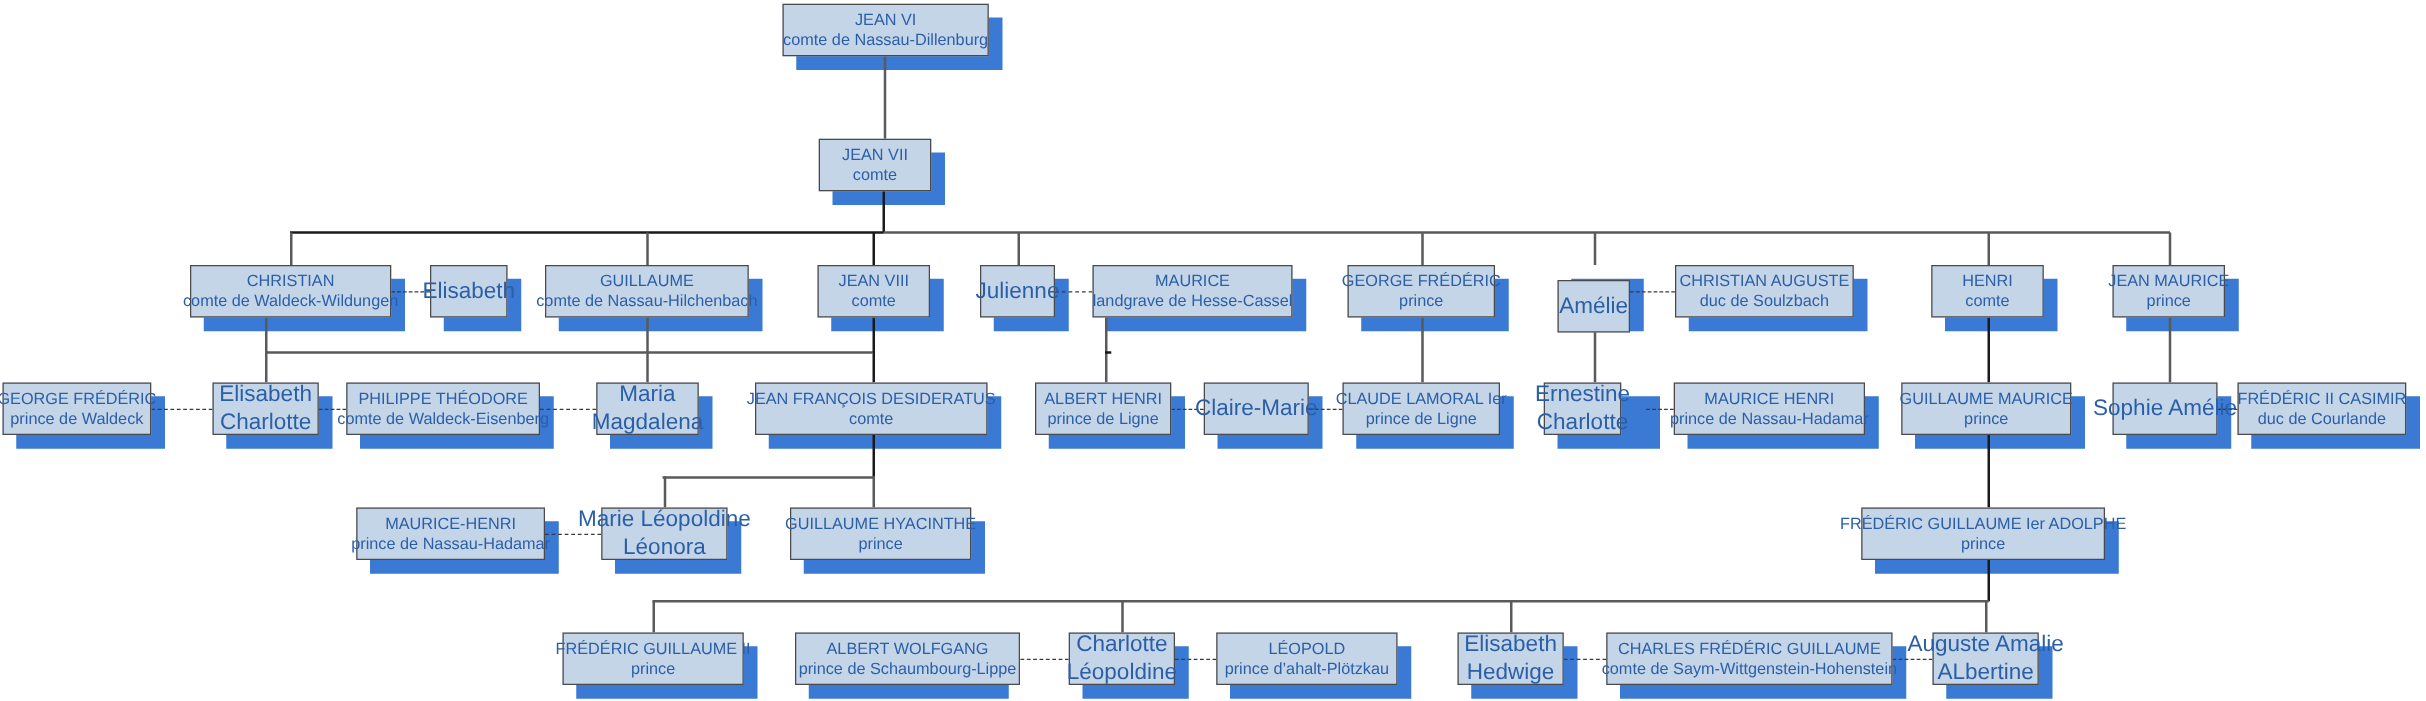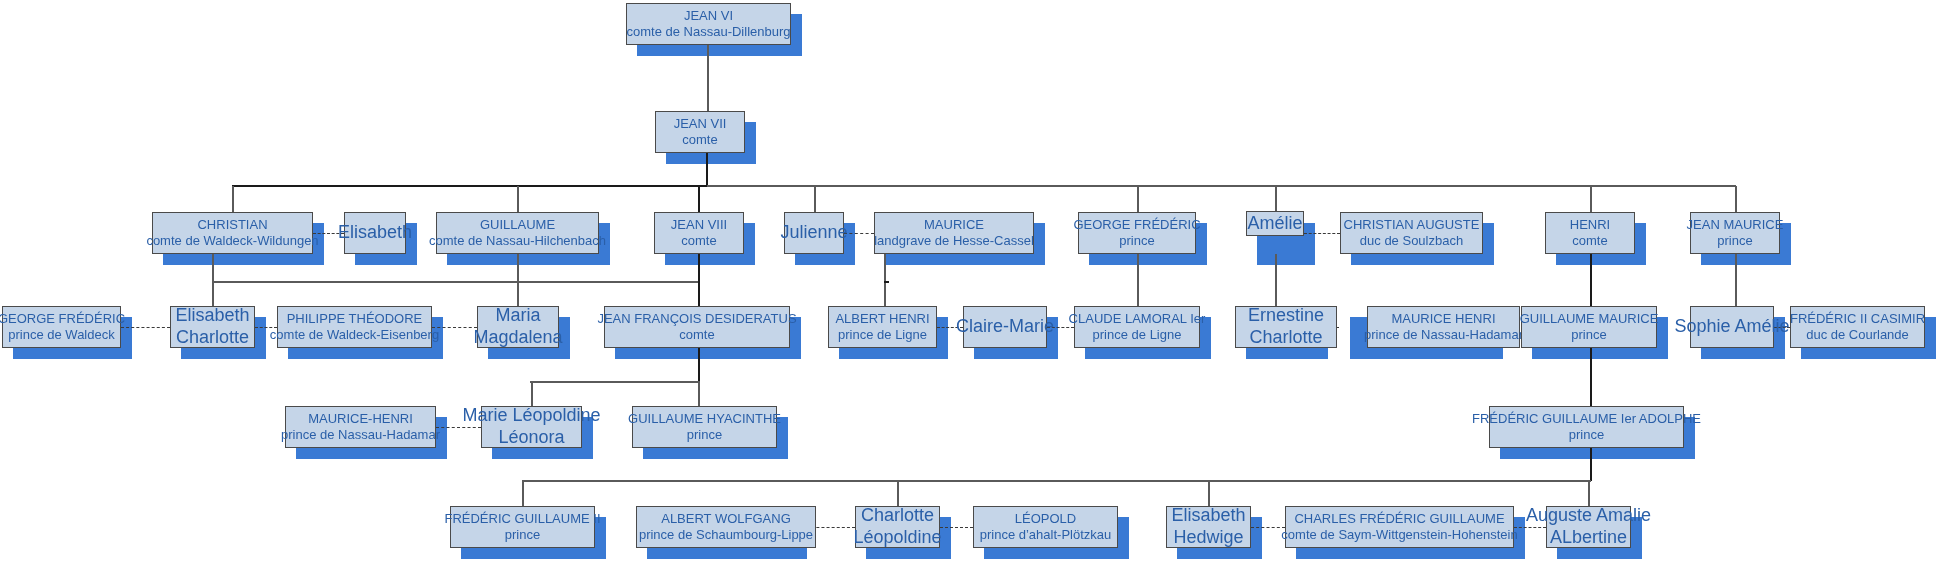--- a/index.html
+++ b/index.html
@@ -139,21 +139,21 @@
       <div class="node n-main" style="left: 874px; top: 212px; width: 160px; height: 42px;">
         <span class="l1">MAURICE</span>
         <span class="l2">landgrave de Hesse-Cassel</span>
       </div>
       <div class="shadow" style="left: 1089px; top: 223px; width: 118px; height: 42px;"></div>
       <div class="node n-main" style="left: 1078px; top: 212px; width: 118px; height: 42px;">
         <span class="l1">GEORGE FRÉDÉRIC</span>
         <span class="l2">prince</span>
       </div>
       <div class="shadow" style="left: 1257px; top: 223px; width: 58px; height: 42px;"></div>
-      <div class="node n-spouse" style="left: 1246px; top: 211px; width: 58px; height: 25px;">
+      <div class="node n-spouse" style="left: 1246px; top: 224px; width: 58px; height: 42px;">
         <span class="l1">Amélie</span>
       </div>
       <div class="shadow" style="left: 1351px; top: 223px; width: 143px; height: 42px;"></div>
       <div class="node n-main" style="left: 1340px; top: 212px; width: 143px; height: 42px;">
         <span class="l1">CHRISTIAN AUGUSTE</span>
         <span class="l2">duc de Soulzbach</span>
       </div>
       <div class="shadow" style="left: 1556px; top: 223px; width: 90px; height: 42px;"></div>
       <div class="node n-main" style="left: 1545px; top: 212px; width: 90px; height: 42px;">
         <span class="l1">HENRI</span>
@@ -197,26 +197,26 @@
       <div class="shadow" style="left: 974px; top: 317px; width: 84px; height: 42px;"></div>
       <div class="node n-spouse" style="left: 963px; top: 306px; width: 84px; height: 42px;">
         <span class="l1">Claire-Marie</span>
       </div>
       <div class="shadow" style="left: 1085px; top: 317px; width: 126px; height: 42px;"></div>
       <div class="node n-main" style="left: 1074px; top: 306px; width: 126px; height: 42px;">
         <span class="l1">CLAUDE LAMORAL Ier</span>
         <span class="l2">prince de Ligne</span>
       </div>
       <div class="shadow" style="left: 1246px; top: 317px; width: 82px; height: 42px;"></div>
-      <div class="node n-spouse" style="left: 1235px; top: 306px; width: 102px; height: 42px;">
+      <div class="node n-spouse" style="left: 1235px; top: 306px; width: 62px; height: 42px;">
         <span class="l1">Ernestine</span>
         <span class="l2">Charlotte</span>
       </div>
       <div class="shadow" style="left: 1350px; top: 317px; width: 153px; height: 42px;"></div>
-      <div class="node n-main" style="left: 1339px; top: 306px; width: 153px; height: 42px; margin-left: 28px;">
+      <div class="node n-main" style="left: 1339px; top: 306px; width: 153px; height: 42px;">
         <span class="l1">MAURICE HENRI</span>
         <span class="l2">prince de Nassau-Hadamar</span>
       </div>
       <div class="shadow" style="left: 1532px; top: 317px; width: 136px; height: 42px;"></div>
       <div class="node n-main" style="left: 1521px; top: 306px; width: 136px; height: 42px;">
         <span class="l1">GUILLAUME MAURICE</span>
         <span class="l2">prince</span>
       </div>
       <div class="shadow" style="left: 1701px; top: 317px; width: 84px; height: 42px;"></div>
       <div class="node n-spouse" style="left: 1690px; top: 306px; width: 84px; height: 42px;">

